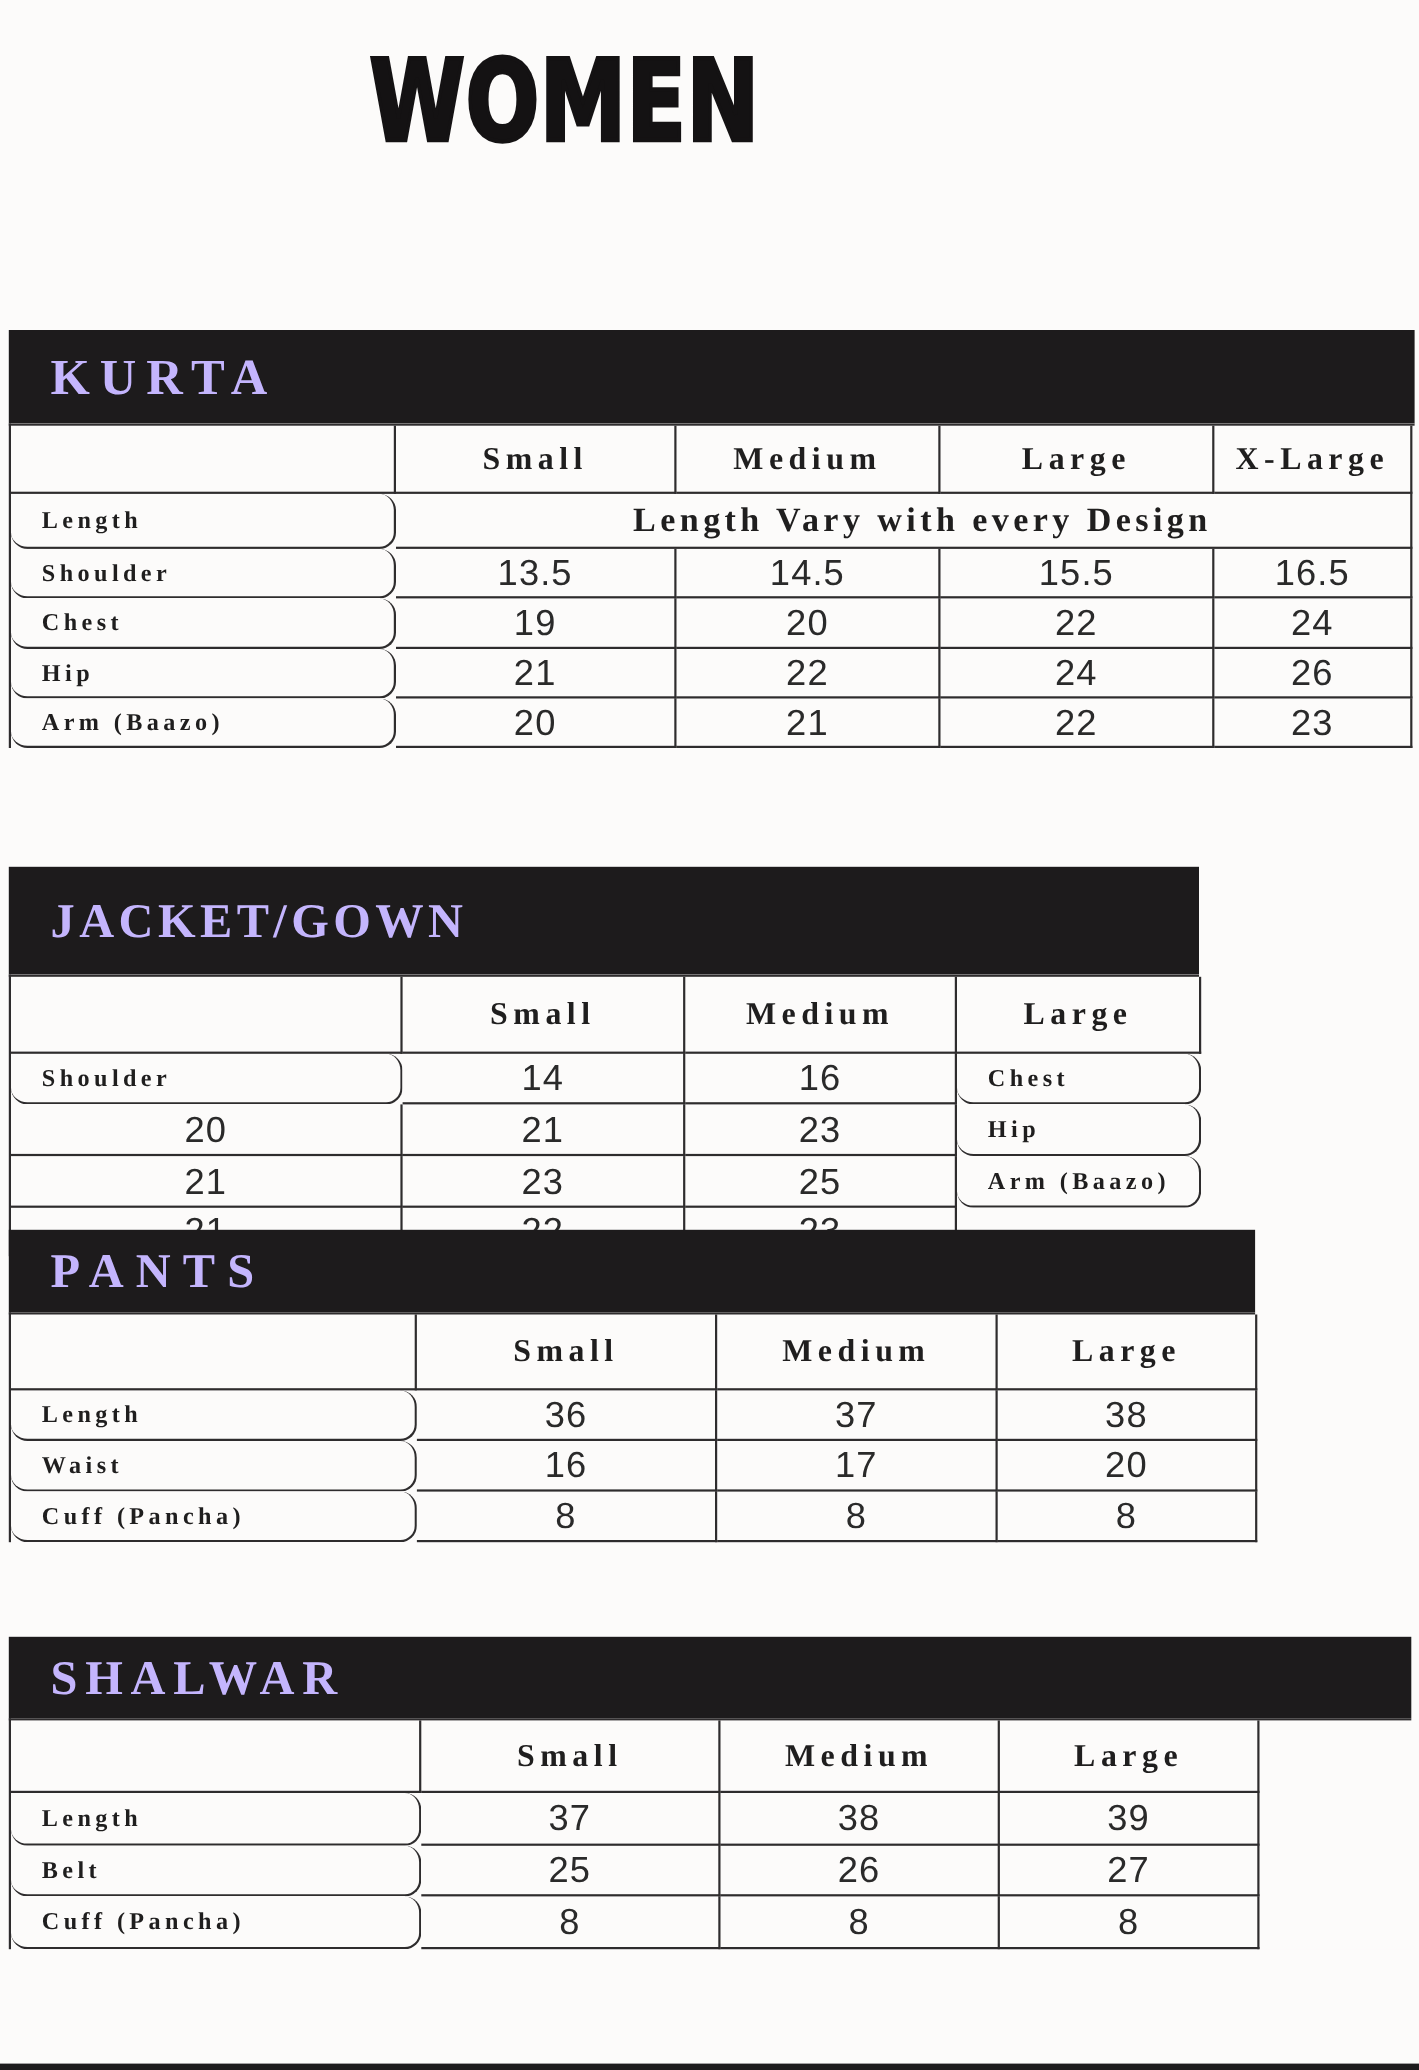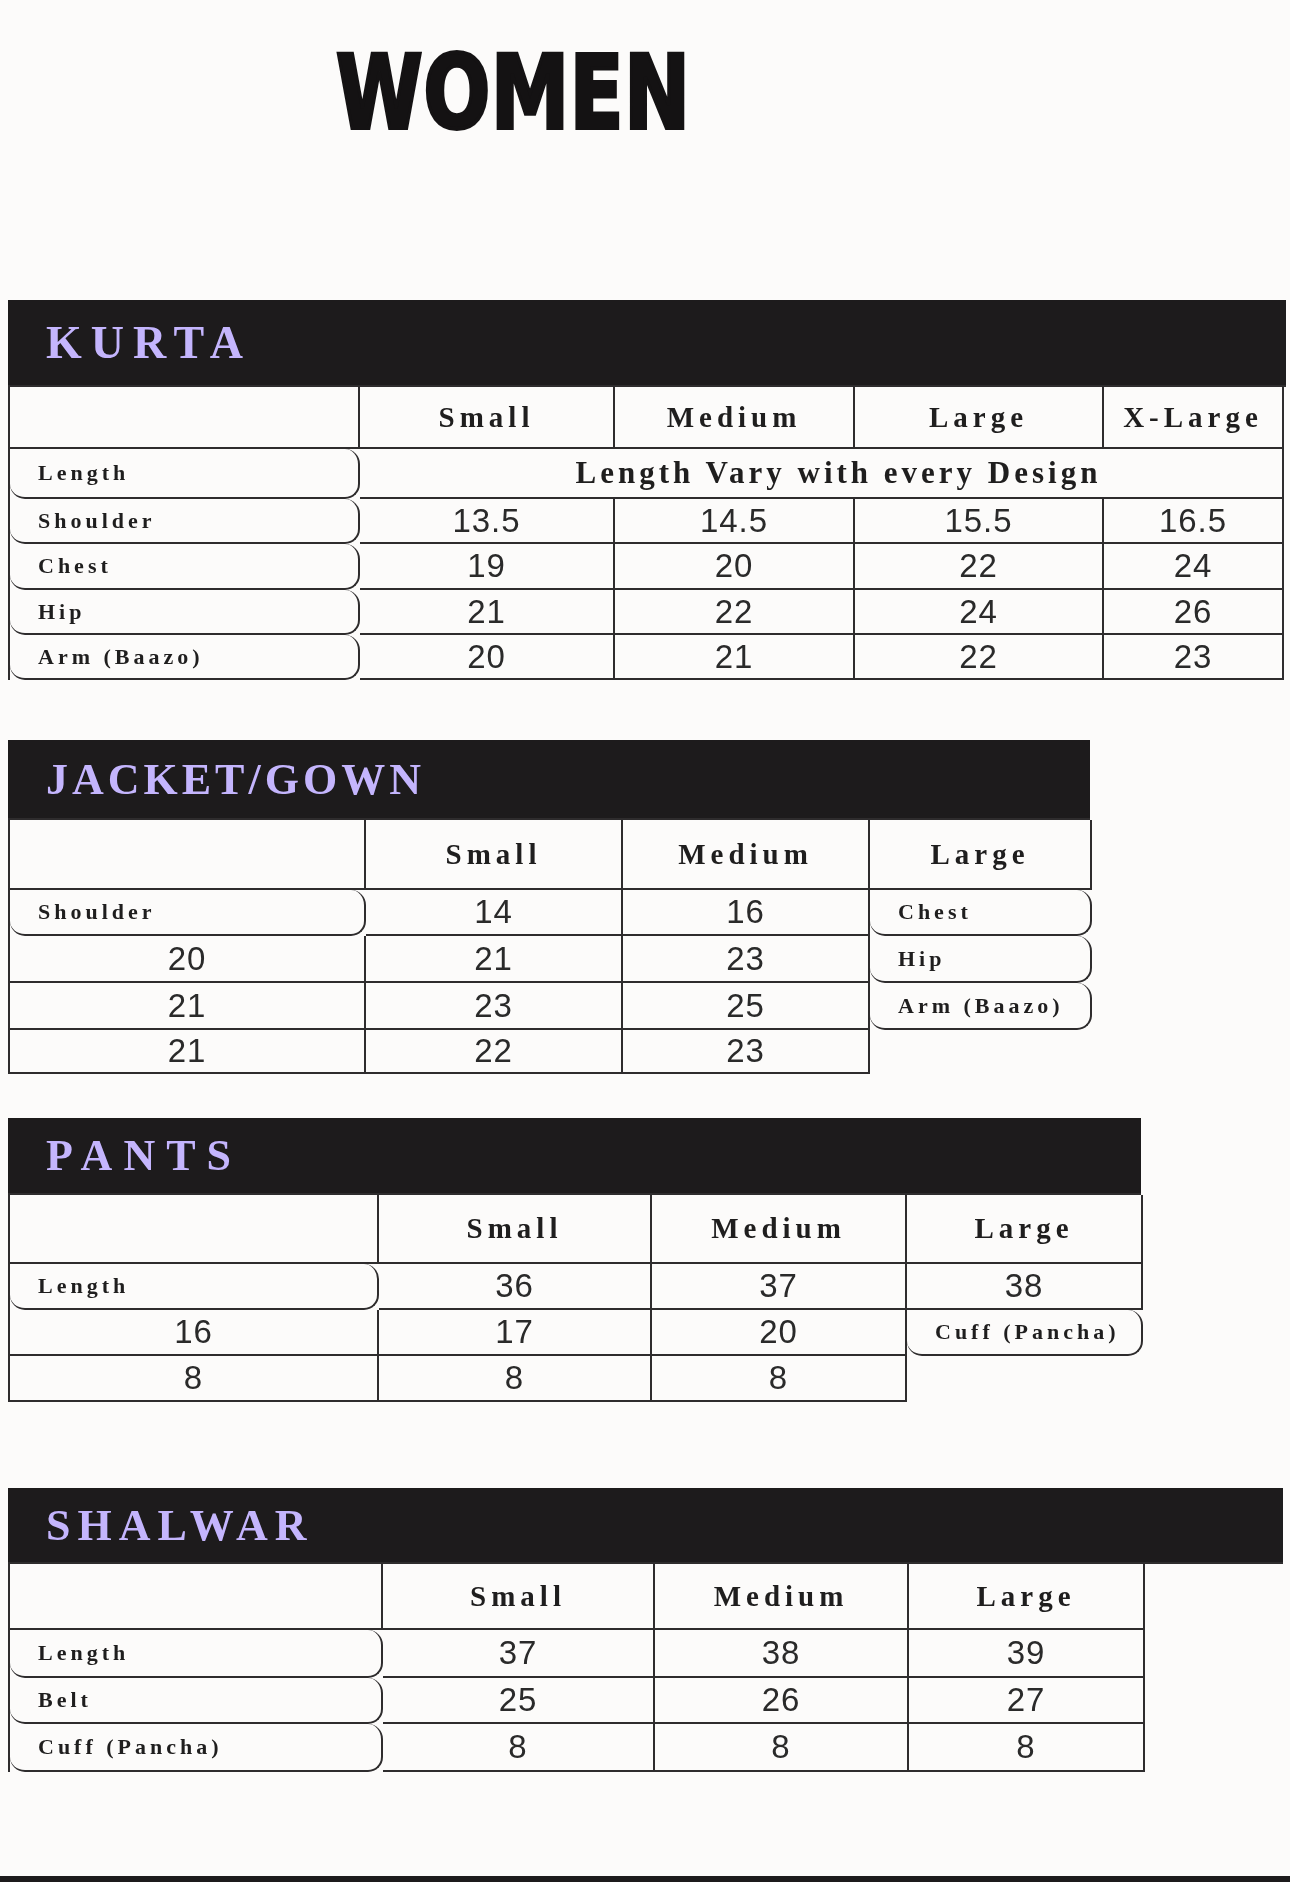--- a/index.html
+++ b/index.html
@@ -83,21 +83,21 @@
     white-space:nowrap;
     padding-left:35px;
   }
   
   .kurta{top:300px;width:1278px;}
   .kurta .banner{height:85px;font-size:46px;letter-spacing:9px;}
   .kurta .grid{grid-template-columns:350px 255px 240px 249px 180px;
                grid-template-rows:62px 50px 45px 46px 45px 45px;}
   
   .jacket{top:740px;width:1082px;}
-  .jacket .banner{height:78px;font-size:44px;letter-spacing:4px;}
+  .jacket .banner{height:98px;font-size:44px;letter-spacing:4px;margin-top:48px;}
   .jacket .grid{grid-template-columns:356px 257px 247px 222px;
                 grid-template-rows:70px 46px 47px 47px 44px;}
   
   .pants{top:1118px;width:1133px;}
   .pants .banner{height:75px;font-size:44px;letter-spacing:11px;}
   .pants .grid{grid-template-columns:369px 273px 255px 236px;
                grid-template-rows:69px 46px 46px 46px;}
   
   .shalwar{top:1488px;width:1275px;}
   .shalwar .banner{height:74px;font-size:44px;letter-spacing:7px;}
@@ -195,20 +195,21 @@
       <div class="c"></div>
       <div class="c head-cell">Small</div>
       <div class="c head-cell">Medium</div>
       <div class="c head-cell">Large</div>
 
       <div class="c label-cell">Length</div>
       <div class="c val-cell">36</div>
       <div class="c val-cell">37</div>
       <div class="c val-cell">38</div>
 
+      <div class="c label-cell">Waist</div>
       <div class="c val-cell">16</div>
       <div class="c val-cell">17</div>
       <div class="c val-cell">20</div>
 
       <div class="c label-cell">Cuff (Pancha)</div>
       <div class="c val-cell">8</div>
       <div class="c val-cell">8</div>
       <div class="c val-cell">8</div>
     </div>
   </section>

